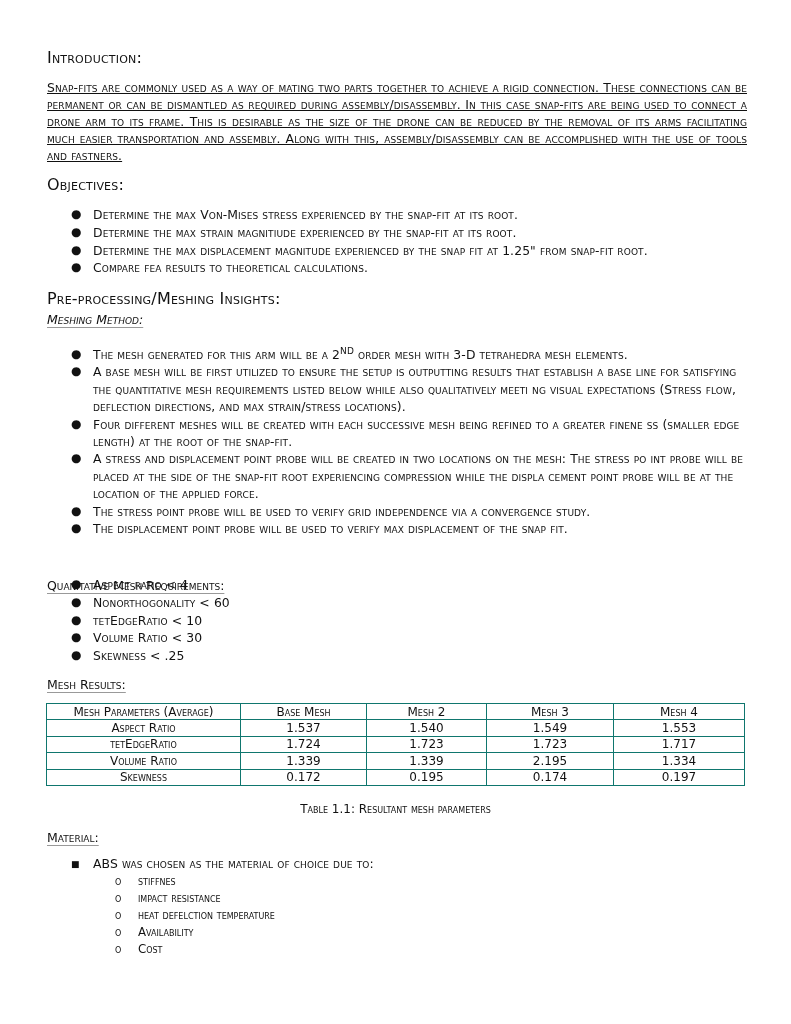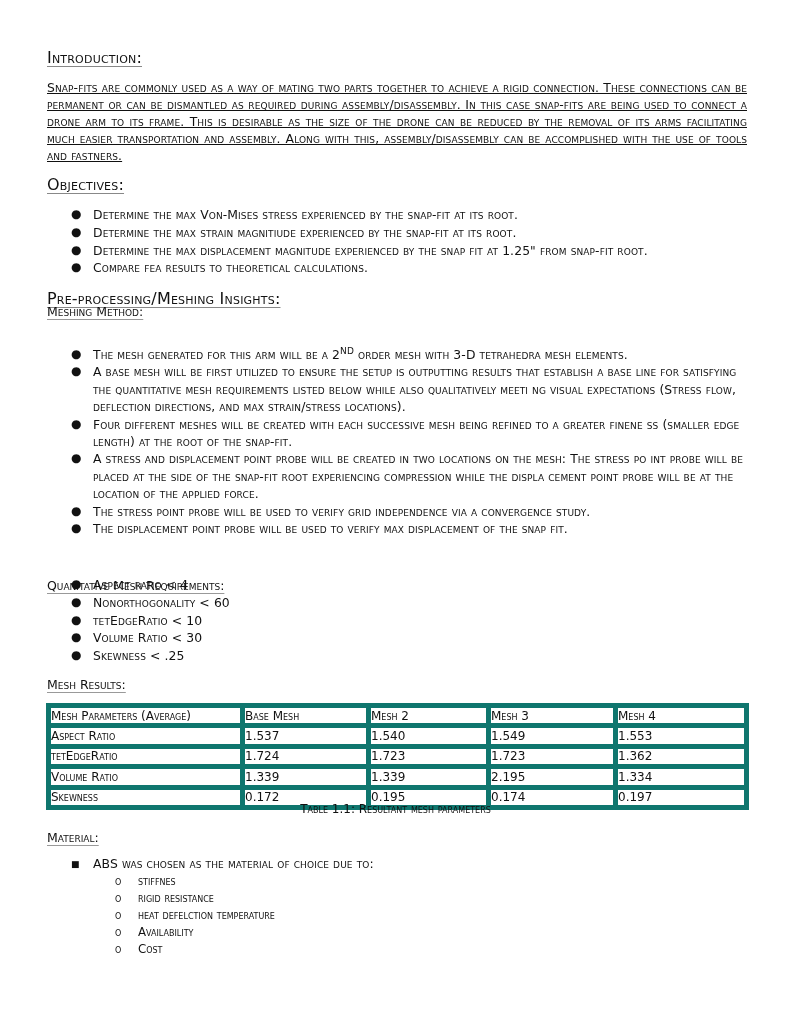--- a/index.html
+++ b/index.html
@@ -1,35 +1,35 @@
 <!DOCTYPE html>
 <html><head>
 <meta charset="utf-8">
 <style>
   html, body { margin: 0; padding: 0; background: #ffffff; }
   body { width: 791px; height: 1024px; position: relative; overflow: hidden;
          font-family: "DejaVu Sans", sans-serif; color: #111; }
   .page { position: absolute; left: 0; top: 0; width: 791px; height: 1024px; }
   .h1 { position: absolute; left: 47px; font-size: 16px; letter-spacing: 0.2px;
-        text-decoration: underline; text-decoration-color: #888; text-underline-offset: 3px;
+        text-decoration-color: #888; text-underline-offset: 3px;
         font-variant: small-caps; }
   .h2 { position: absolute; left: 47px; font-size: 12.5px;
         text-decoration: underline; text-decoration-color: #999; text-underline-offset: 3px;
         font-variant: small-caps; }
   .para { position: absolute; left: 47px; width: 700px; font-size: 12.4px; line-height: 17px;
           font-variant: small-caps; text-align: justify; letter-spacing: 0.1px; text-decoration: underline; }
   .list { position: absolute; left: 0; margin: 0; padding: 0; list-style: none; }
   .list li { position: relative; font-size: 12.4px; line-height: 17.8px; font-variant: small-caps;
              padding-left: 93px; width: 652px; letter-spacing: 0.1px; }
   .list li .bullet { position: absolute; left: 71px; top: 0; font-size: 12px; }
   .list.tight li { line-height: 17.4px; }
   sup { font-size: 13px; line-height: 0; vertical-align: 5px; }
   table.mesh { position: absolute; left: 46px; top: 703px; border-collapse: collapse;
                font-size: 12px; font-variant: small-caps; }
-  table.mesh td { border: 5px solid #0f766e; height: 15.4px; padding: 0; line-height: 14px; }
+  table.mesh td { border: 1px solid #0f766e; text-align: center; height: 15.4px; padding: 0; line-height: 14px; }
   .caption { position: absolute; left: 0; width: 791px; top: 802px; text-align: center;
              font-size: 12px; font-variant: small-caps; }
   .sublist { position: absolute; left: 0; margin: 0; padding: 0; list-style: none; }
   .sublist li { position: relative; padding-left: 138px; font-size: 11.8px; line-height: 17px; font-variant: small-caps; }
   .sublist li .bullet { position: absolute; left: 115px; top: 0; font-size: 11px; }
 </style>
 </head>
 <body>
 
 <div class="page">
@@ -40,21 +40,21 @@
   <div class="h1" style="top:175px;text-align:center;">Objectives:</div>
   <ul class="list" style="top:206px;">
     <li><span class="bullet">●</span><span>Determine the max Von-Mises stress experienced by the snap-fit at its root.</span></li>
     <li><span class="bullet">●</span><span>Determine the max strain magnitiude experienced by the snap-fit at its root.</span></li>
     <li><span class="bullet">●</span><span>Determine the max displacement magnitude experienced by the snap fit at 1.25" from snap-fit root.</span></li>
     <li><span class="bullet">●</span><span>Compare fea results to theoretical calculations.</span></li>
   </ul>
 
   <div class="h1" style="top:289px;">Pre-processing/Meshing Insights:</div>
 
-  <div class="h2" style="top:304px;">Meshing Method:</div>
+  <div class="h2" style="top:312px;font-style:italic;">Meshing Method:</div>
   <ul class="list tight" style="top:346px;">
     <li><span class="bullet">●</span><span>The mesh generated for this arm will be a 2</span><sup>nd</sup><span> order mesh with 3-D tetrahedra mesh elements.</span></li>
     <li><span class="bullet">●</span><span>A base mesh will be first utilized to ensure the setup is outputting results that establish a base line for satisfying the quantitative mesh requirements listed below while also qualitatively meeti ng visual expectations (Stress flow, deflection directions, and max strain/stress locations).</span></li>
     <li><span class="bullet">●</span><span>Four different meshes will be created with each successive mesh being refined to a greater finene ss (smaller edge length) at the root of the snap-fit.</span></li>
     <li><span class="bullet">●</span><span>A stress and displacement point probe will be created in two locations on the mesh: The stress po int probe will be placed at the side of the snap-fit root experiencing compression while the displa cement point probe will be at the location of the applied force.</span></li>
     <li><span class="bullet">●</span><span>The stress point probe will be used to verify grid independence via a convergence study.</span></li>
     <li><span class="bullet">●</span><span>The displacement point probe will be used to verify max displacement of the snap fit.</span></li>
   </ul>
 
   <div class="h2" style="top:578px;">Quanitative Mesh Requirements:</div>
@@ -89,21 +89,21 @@
       <td>1.537</td>
       <td>1.540</td>
       <td>1.549</td>
       <td>1.553</td>
     </tr>
     <tr>
       <td>tetEdgeRatio</td>
       <td>1.724</td>
       <td>1.723</td>
       <td>1.723</td>
-      <td>1.362</td>
+      <td>1.717</td>
     </tr>
     <tr>
       <td>Volume Ratio</td>
       <td>1.339</td>
       <td>1.339</td>
       <td>2.195</td>
       <td>1.334</td>
     </tr>
     <tr>
       <td>Skewness</td>
@@ -115,19 +115,19 @@
   </tbody>
     </table>
   <div class="caption">Table 1.1: Resultant mesh parameters</div>
 
   <div class="h2" style="top:830px;">Material:</div>
   <ul class="list" style="top:855px;">
     <li><span class="bullet" style="font-size:9px;top:1px;">■</span><span>ABS was chosen as the material of choice due to:</span></li>
   </ul>
   <ul class="sublist" style="top:873px;">
     <li><span class="bullet">o</span><span>stiffnes</span></li>
-    <li><span class="bullet">o</span><span>rigid resistance</span></li>
+    <li><span class="bullet">o</span><span>impact resistance</span></li>
     <li><span class="bullet">o</span><span>heat defelction temperature</span></li>
     <li><span class="bullet">o</span><span>Availability</span></li>
     <li><span class="bullet">o</span><span>Cost</span></li>
   </ul>
 
 </div>
 
 </body></html>

